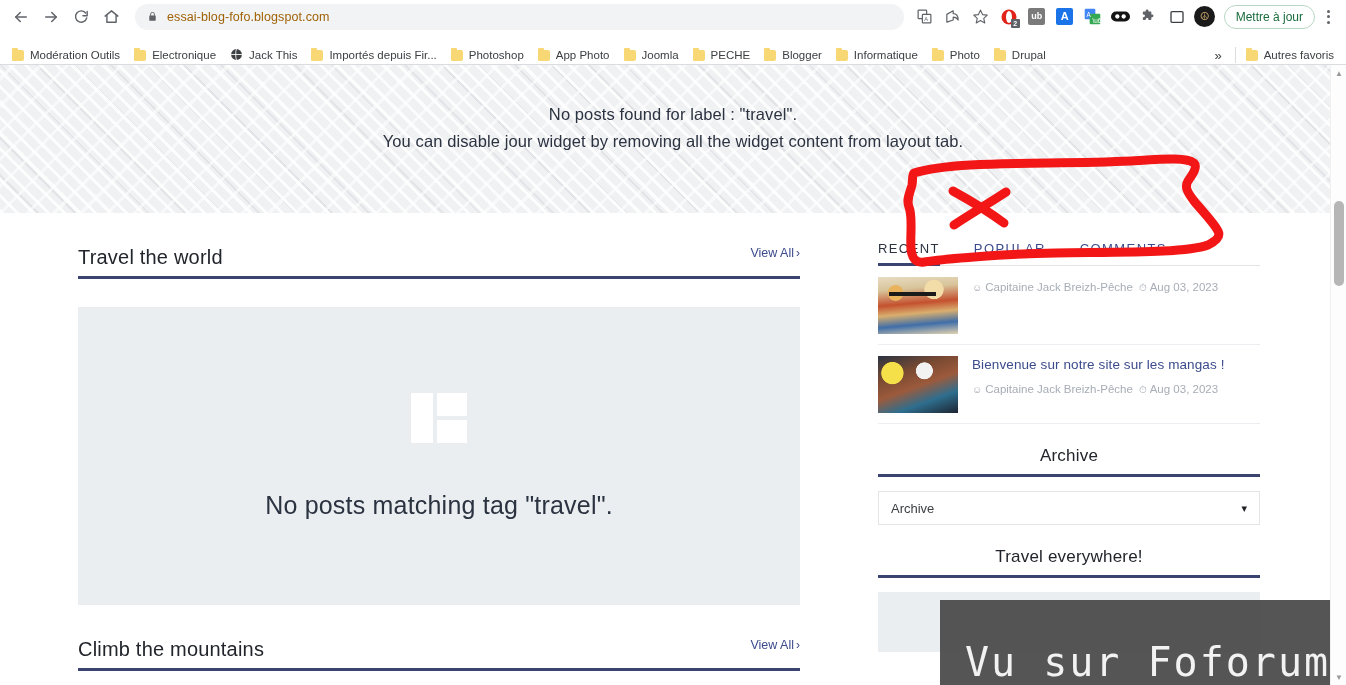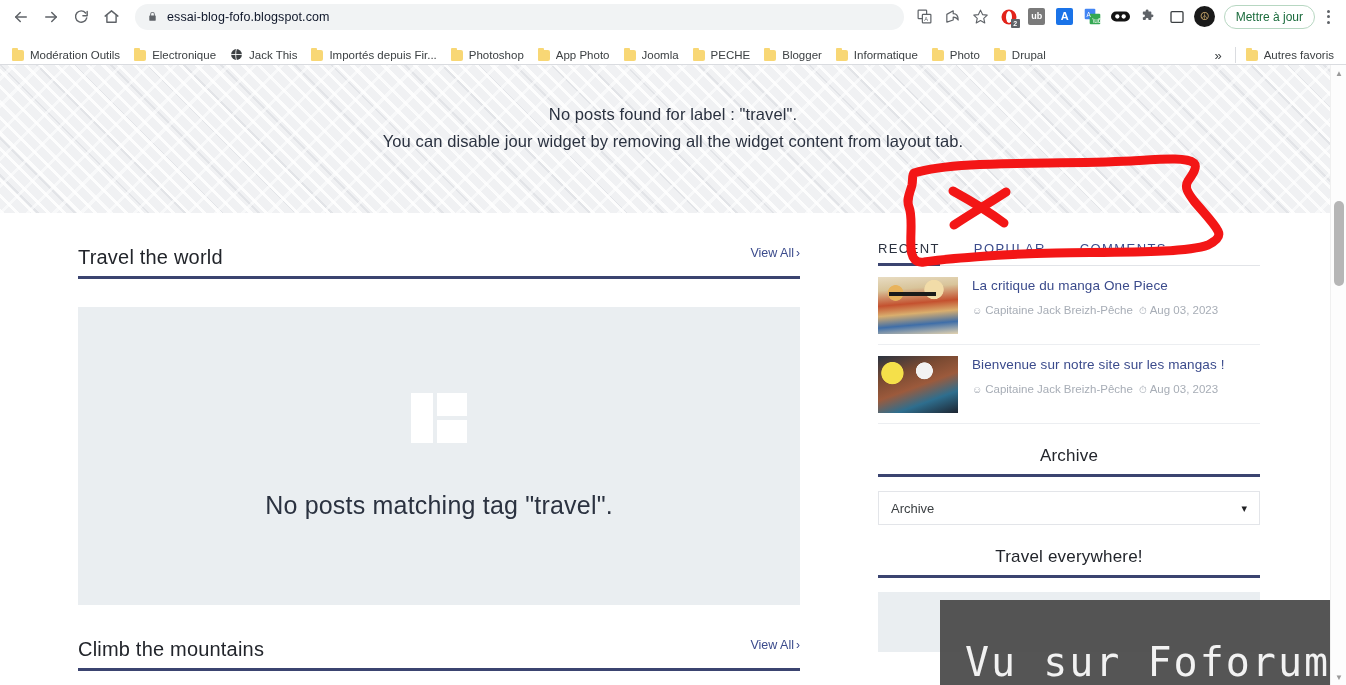--- a/index.html
+++ b/index.html
@@ -39,21 +39,21 @@
     background: #f1f3f4;
     border-radius: 13px;
     display: flex;
     align-items: center;
     padding: 0 12px;
     min-width: 0;
   }
   .lock-icon { flex: 0 0 auto; margin-right: 9px; color: #5f6368; display:flex; }
   .omnibox-url {
     font-size: 12.5px;
-    color: #0f172a;
+    color: #a16207;
     white-space: nowrap;
     overflow: hidden;
     text-overflow: ellipsis;
     letter-spacing: .1px;
   }
   .toolbar-actions { display: flex; align-items: center; flex: 0 0 auto; gap: 0; }
   .tb-icon {
     width: 28px; height: 28px;
     display: flex; align-items: center; justify-content: center;
     flex: 0 0 auto;
@@ -625,21 +625,20 @@
 
       <div class="tabs">
         <div class="tab active">RECENT</div>
         <div class="tab">POPULAR</div>
         <div class="tab">COMMENTS</div>
       </div>
 
       <div class="post-item">
         <div class="thumb manga1"></div>
         <div class="post-body">
-          <div class="post-title">La critique du manga One Piece</div>
           <div class="post-meta">
             <span class="meta-ico">☺</span><span>Capitaine Jack Breizh-Pêche</span><span class="meta-sep"></span><span class="meta-ico">⏱</span><span>Aug 03, 2023</span>
           </div>
         </div>
       </div>
 
       <div class="post-item">
         <div class="thumb manga2"></div>
         <div class="post-body">
           <div class="post-title">Bienvenue sur notre site sur les mangas !</div>

